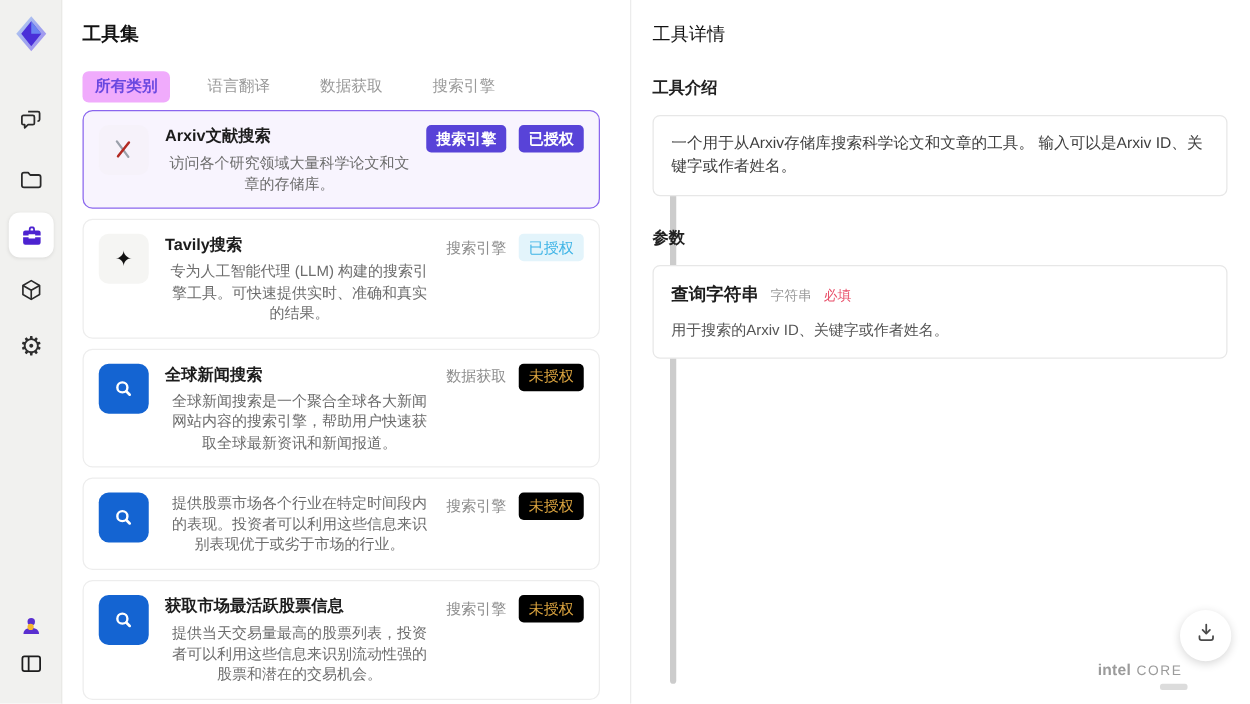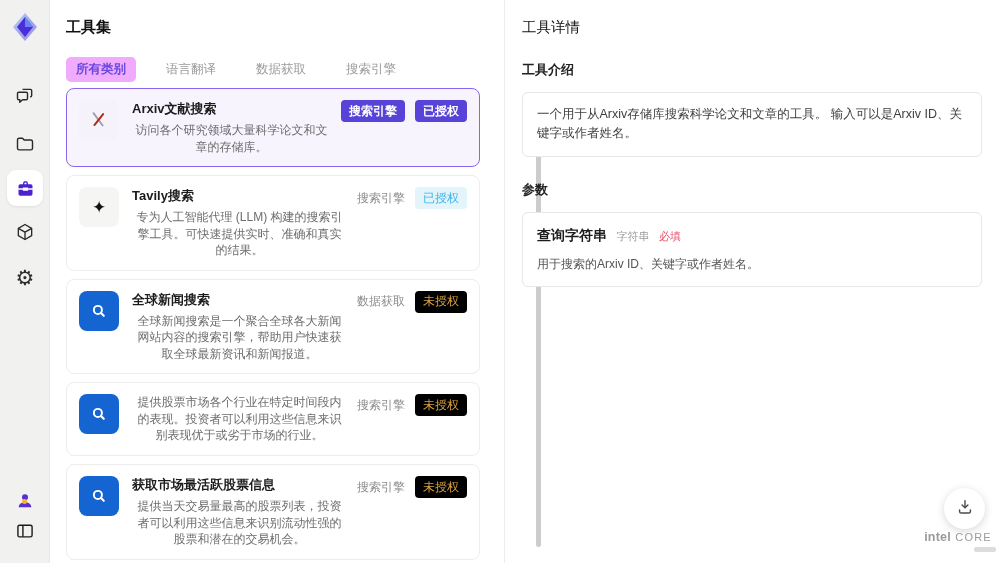--- a/index.html
+++ b/index.html
@@ -57,21 +57,21 @@
   .param-line { margin-bottom:9px; }
   .param-name { font-size:14px; font-weight:bold; color:#1c1c1c; }
   .param-type { font-size:11px; color:#9a9a9a; margin-left:6px; }
   .param-required { font-size:11px; color:#e8506a; margin-left:6px; }
   .param-desc { font-size:12px; color:#555; }
 
   
   .fab { position:absolute; left:944px; top:488px; width:41px; height:41px; border-radius:50%;
     background:#fff; box-shadow:0 2px 8px rgba(0,0,0,.16); display:flex; align-items:center;
     justify-content:center; cursor:pointer; }
-  .brand { position:absolute; left:920px; top:527px; width:76px; text-align:center; color:#9b9b9b; }
+  .brand { position:absolute; left:874px; top:527px; width:76px; text-align:center; color:#9b9b9b; }
   .brand .b-intel { font-size:12.5px; font-weight:bold; letter-spacing:.2px; }
   .brand .b-core { font-size:11px; letter-spacing:1.2px; text-transform:uppercase; }
   .brand .b-sub { display:block; margin:2px 0 0 auto; width:22px; height:5px;
     border-radius:2px; background:#dcdcdc; }
 </style>
 </head>
 <body>
 
 <div class="app">
 

